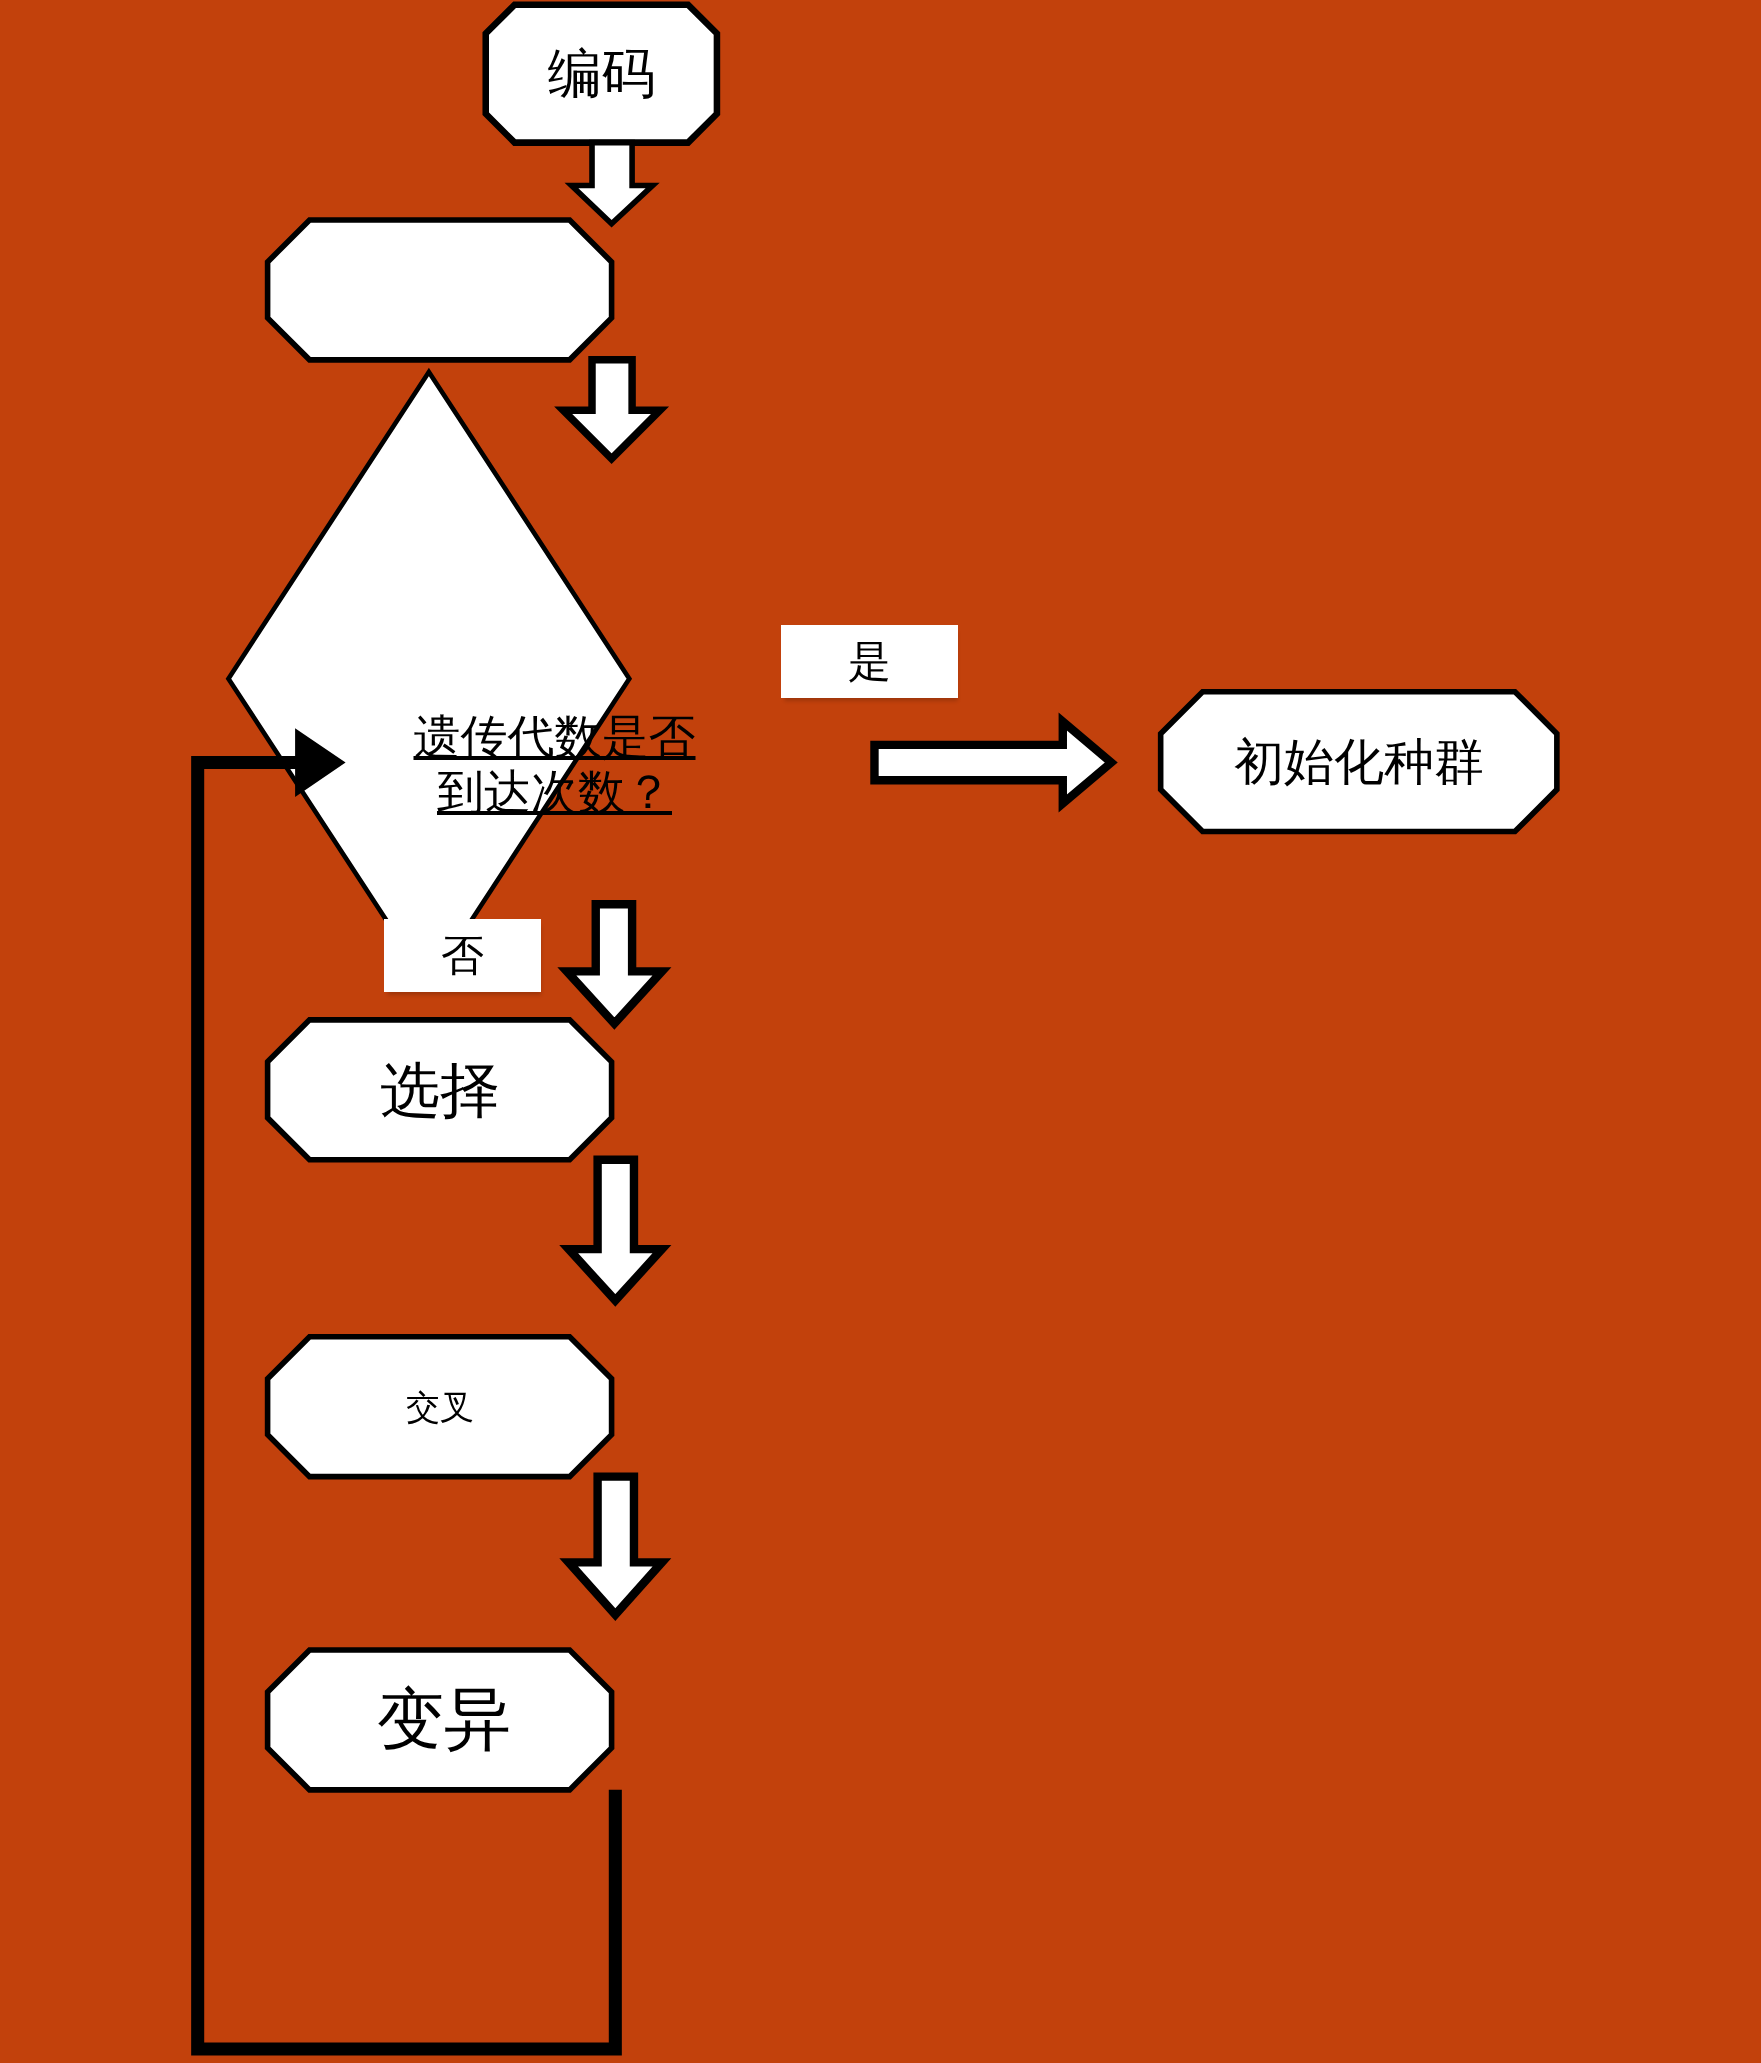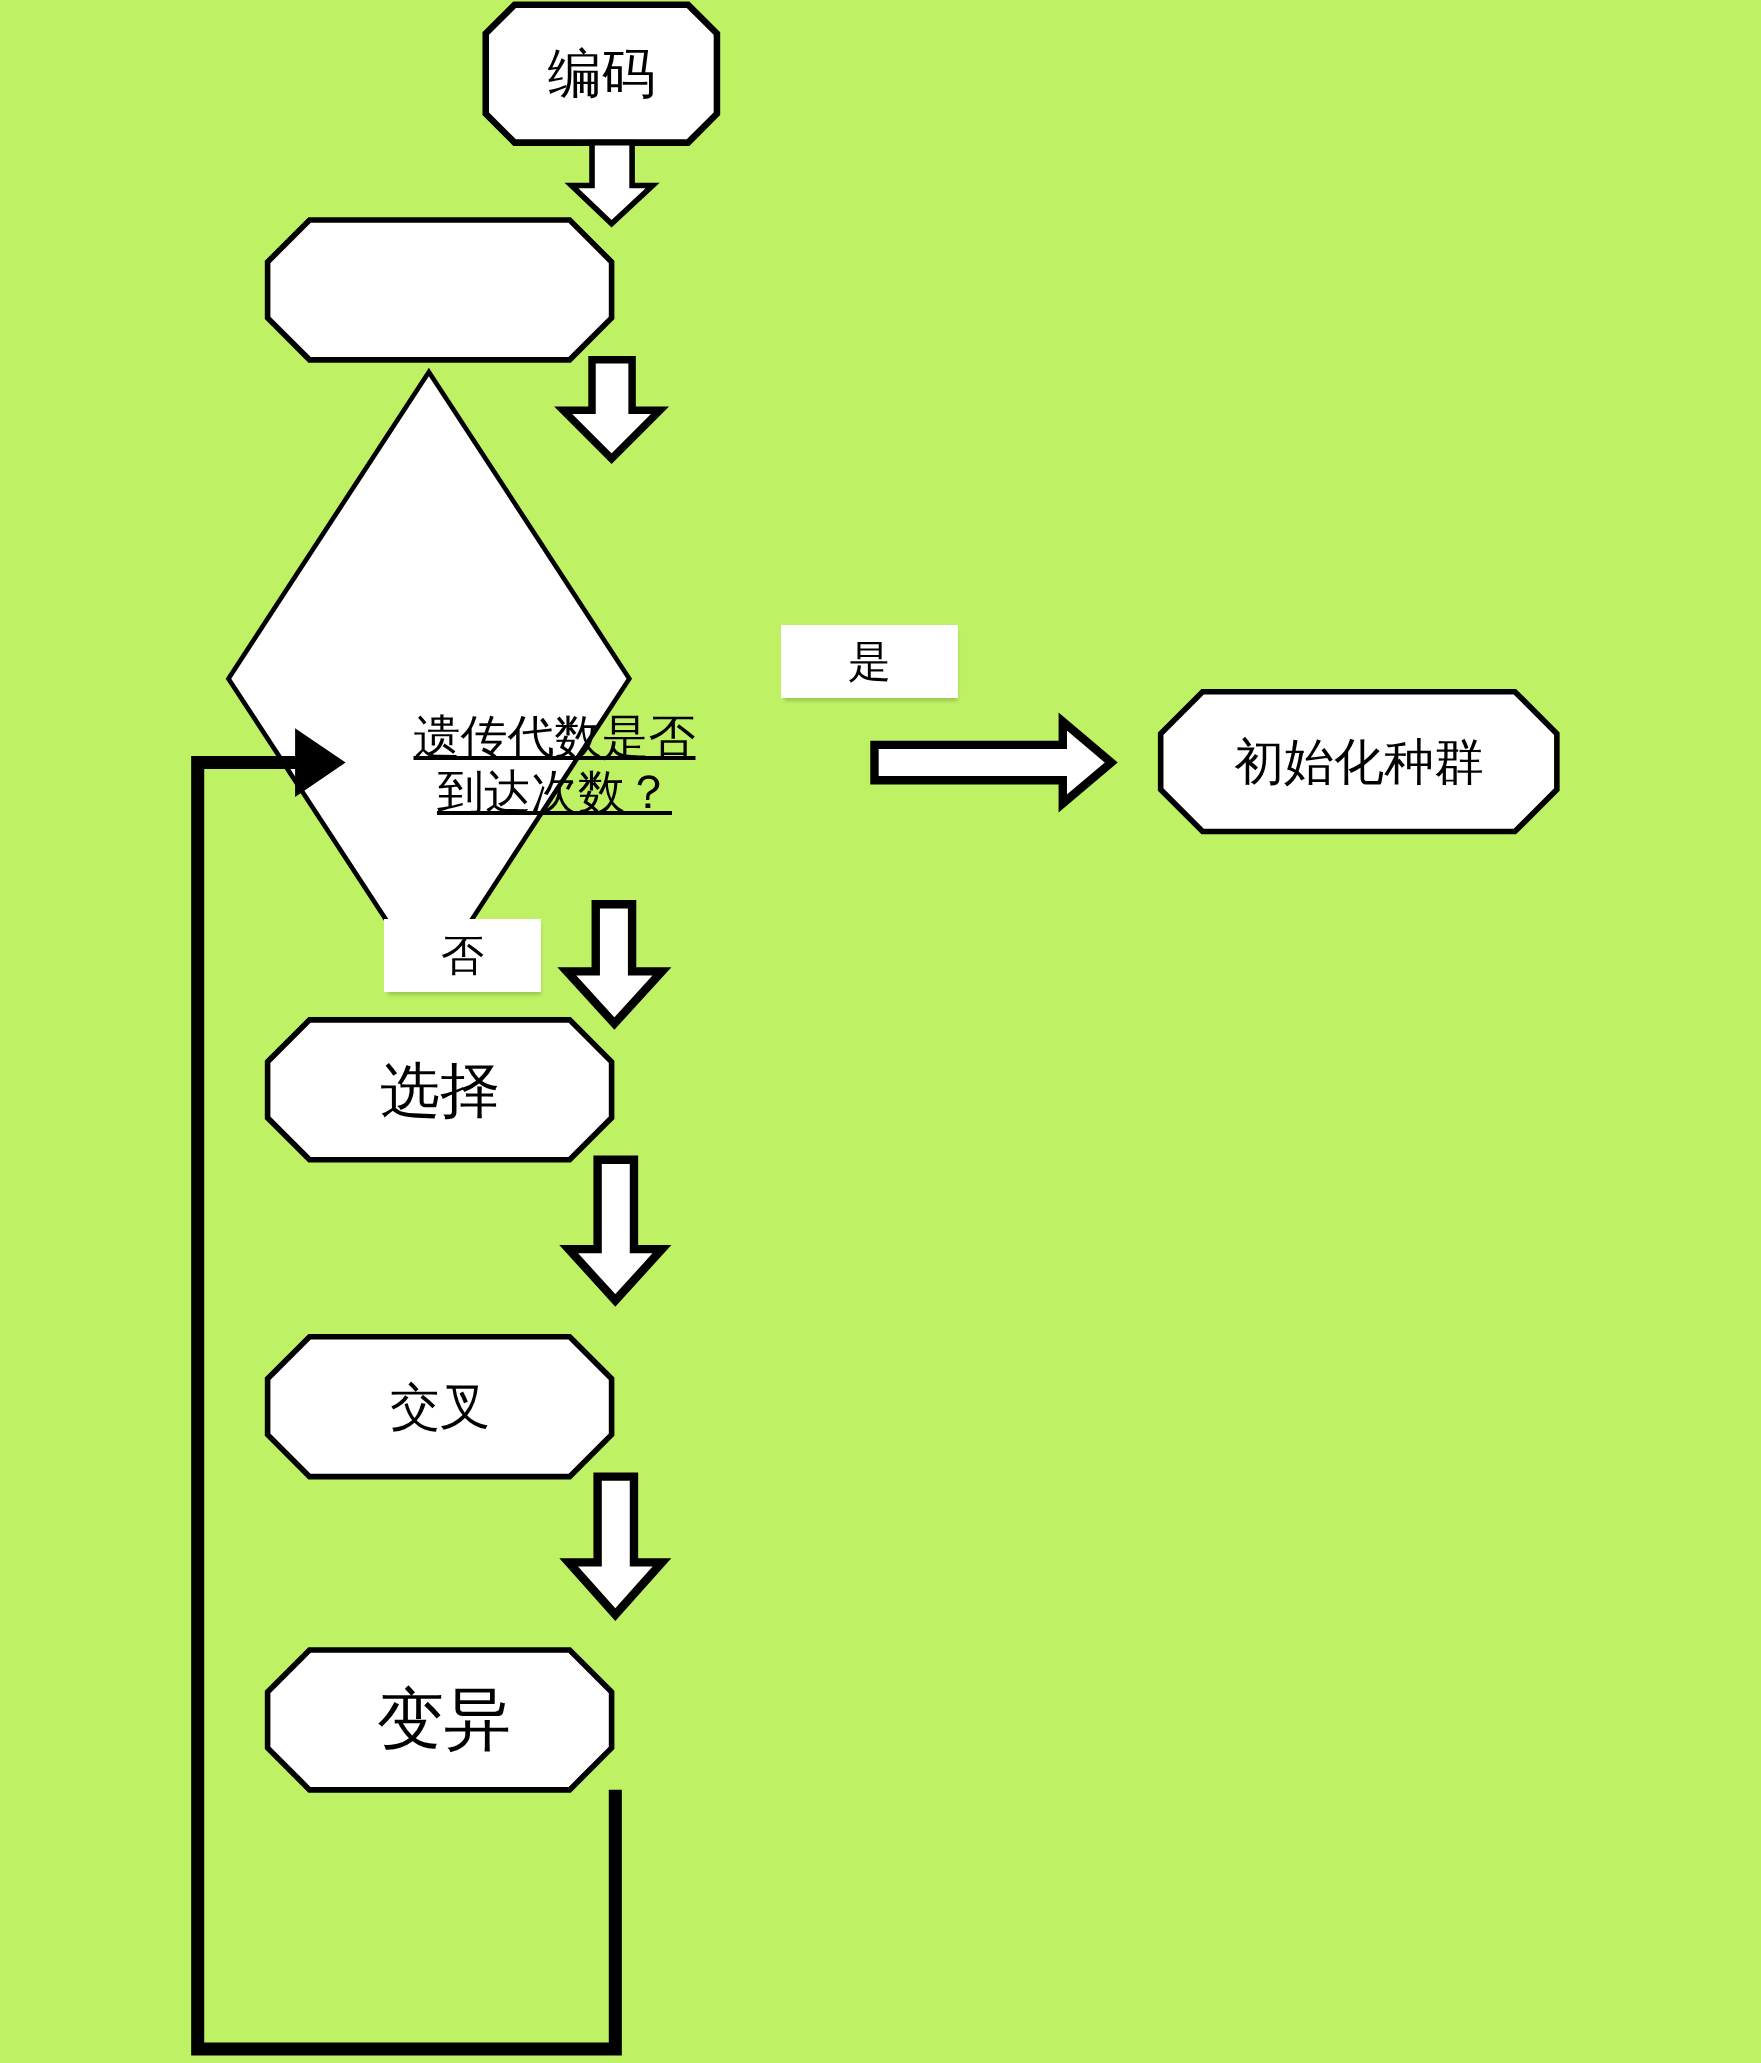--- a/index.html
+++ b/index.html
@@ -7,21 +7,21 @@
     padding: 0;
     background: #ffffff;
   }
   body {
     font-family: "DejaVu Sans", sans-serif;
   }
   #canvas {
     position: relative;
     width: 1762px;
     height: 2063px;
-    background: #bef264;
+    background: #c2410c;
     overflow: hidden;
   }
   #flow-svg {
     position: absolute;
     left: 0;
     top: 0;
     width: 1762px;
     height: 2063px;
   }
   .node-text {
@@ -90,21 +90,21 @@
   <div class="node-text" style="left:486px; top:4.7px; width:231px; height:138px; font-size:54px;">编码</div>
 
 
   <div class="node-text" style="left:368px; top:685px; width:373px; height:158px; font-size:47px;text-decoration:underline;">遗传代数是否
 到达次数？</div>
 
   <div class="node-text" style="left:1161px; top:692px; width:396px; height:140px; font-size:50px;">初始化种群</div>
 
   <div class="node-text" style="left:268px; top:1020px; width:344px; height:140px; font-size:60px;">选择</div>
 
-  <div class="node-text" style="left:268px; top:1337px; width:344px; height:140px; font-size:50px;">交叉</div>
+  <div class="node-text" style="left:268px; top:1337px; width:344px; height:140px; font-size:34px;">交叉</div>
 
   <div class="node-text" style="left:272px; top:1650px; width:344px; height:140px; font-size:67px;">变异</div>
 
   <div class="edge-label" style="left:781px; top:625px; width:177px; height:73px;">是</div>
 
   <div class="edge-label" style="left:384px; top:919px; width:157px; height:73px;">否</div>
 
 </div>
 
 

